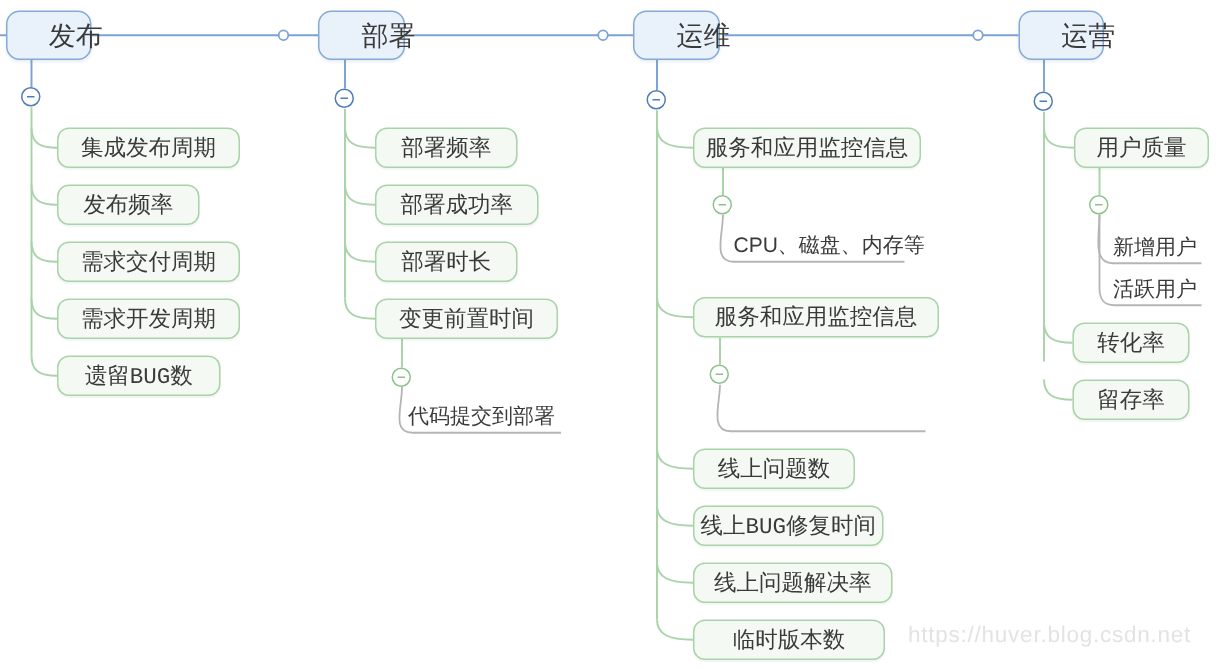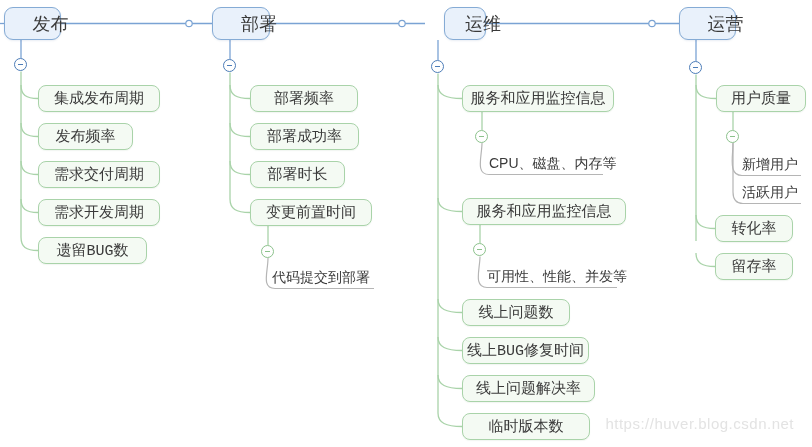--- a/index.html
+++ b/index.html
@@ -27,30 +27,30 @@
   }
   .minus::after{content:"";width:5px;height:1.5px;background:currentColor;}
   .minus.b{border:1.4px solid #4d7db8;color:#4d7db8;}
   .minus.g{border:1.3px solid #8cc28c;color:#8cc28c;}
   .watermark{
     position:absolute;right:18px;top:415px;font-size:15px;color:#e3e3e3;letter-spacing:.5px;
   }
   
   #t0{left:4px;top:7px;width:57px}
   #t1{left:212px;top:7px;width:58px}
-  #t2{left:444px;top:7px;width:42px}
+  #t2{left:422px;top:7px;width:58px}
   #t3{left:679px;top:7px;width:57px}
   
   #c00{left:38px;top:85px;width:122px}
   #c01{left:38px;top:123px;width:95px}
   #c02{left:38px;top:161px;width:122px}
   #c03{left:38px;top:199px;width:122px}
   #c04{left:38px;top:237px;width:109px}
   
-  #c10{left:250px;top:85px;width:108px}
+  #c10{left:250px;top:85px;width:95px}
   #c11{left:250px;top:123px;width:109px}
   #c12{left:250px;top:161px;width:95px}
   #c13{left:250px;top:199px;width:122px}
   #l130{left:272px;top:269px}
   
   #c20{left:462px;top:85px;width:152px}
   #l200{left:489px;top:155px}
   #c21{left:462px;top:198px;width:164px}
   #l210{left:487px;top:268px}
   #c22{left:462px;top:299px;width:108px}
@@ -161,21 +161,20 @@
 
   <div id="c10" class="topic t-green">部署频率</div>
   <div id="c12" class="topic t-green">部署时长</div>
   <div id="c11" class="topic t-green">部署成功率</div>
   <div id="c13" class="topic t-green">变更前置时间</div>
   <div id="l130" class="leaf">代码提交到部署</div>
 
   <div id="c20" class="topic t-green">服务和应用监控信息</div>
   <div id="l200" class="leaf">CPU、磁盘、内存等</div>
   <div id="c21" class="topic t-green">服务和应用监控信息</div>
-  <div id="l210" class="leaf">可用性、性能、并发等</div>
   <div id="c22" class="topic t-green">线上问题数</div>
   <div id="c23" class="topic t-green">线上BUG修复时间</div>
   <div id="c24" class="topic t-green">线上问题解决率</div>
   <div id="c25" class="topic t-green">临时版本数</div>
 
   <div id="c30" class="topic t-green">用户质量</div>
   <div id="l300" class="leaf">新增用户</div>
   <div id="l301" class="leaf">活跃用户</div>
   <div id="c31" class="topic t-green">转化率</div>
   <div id="c32" class="topic t-green">留存率</div>

